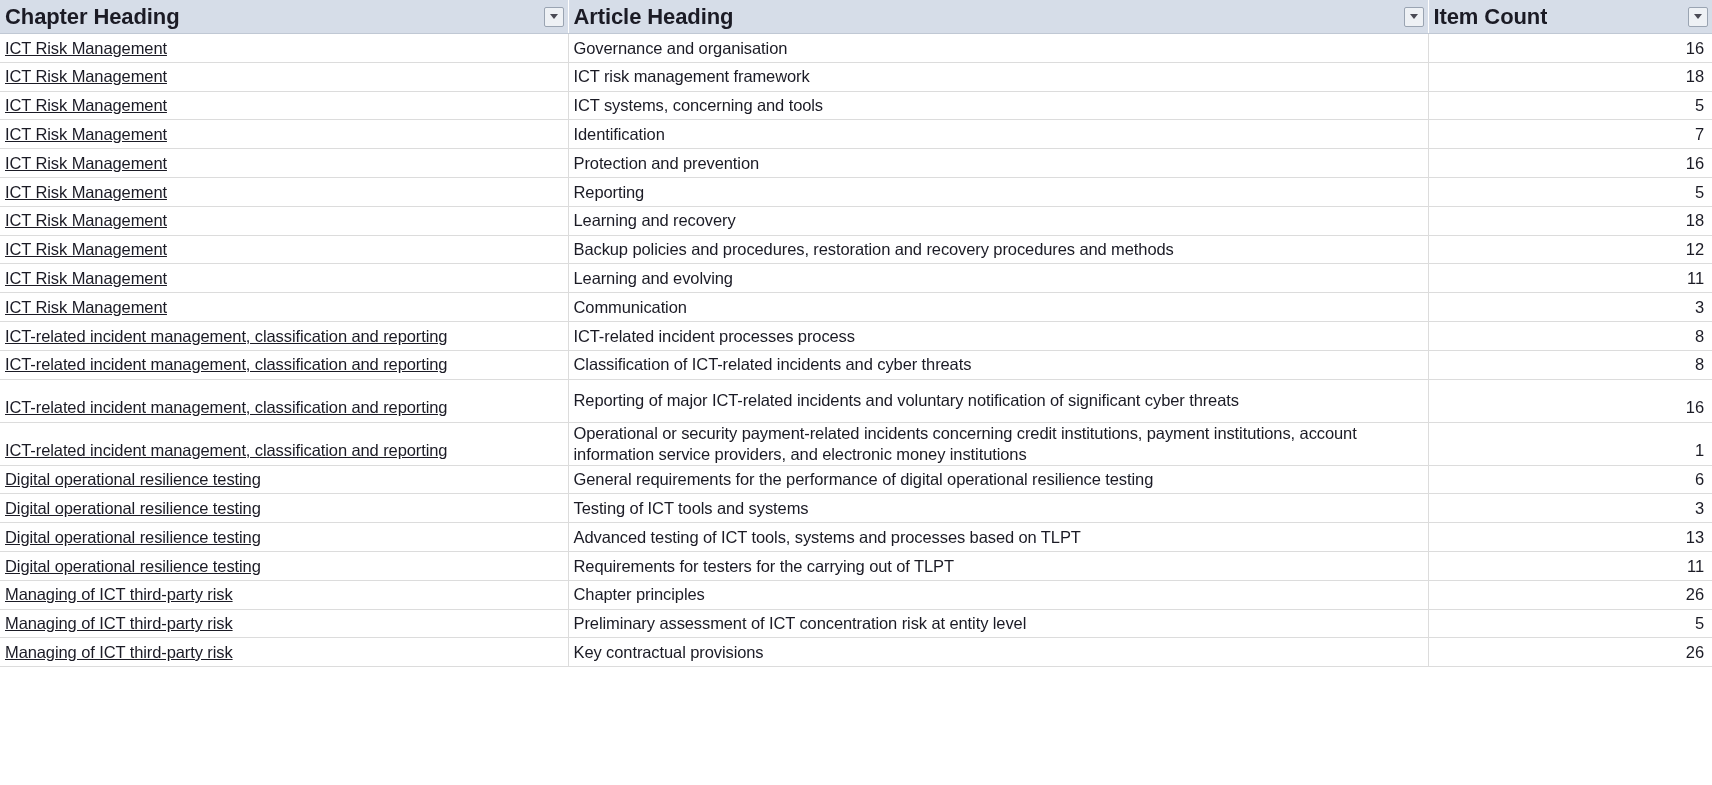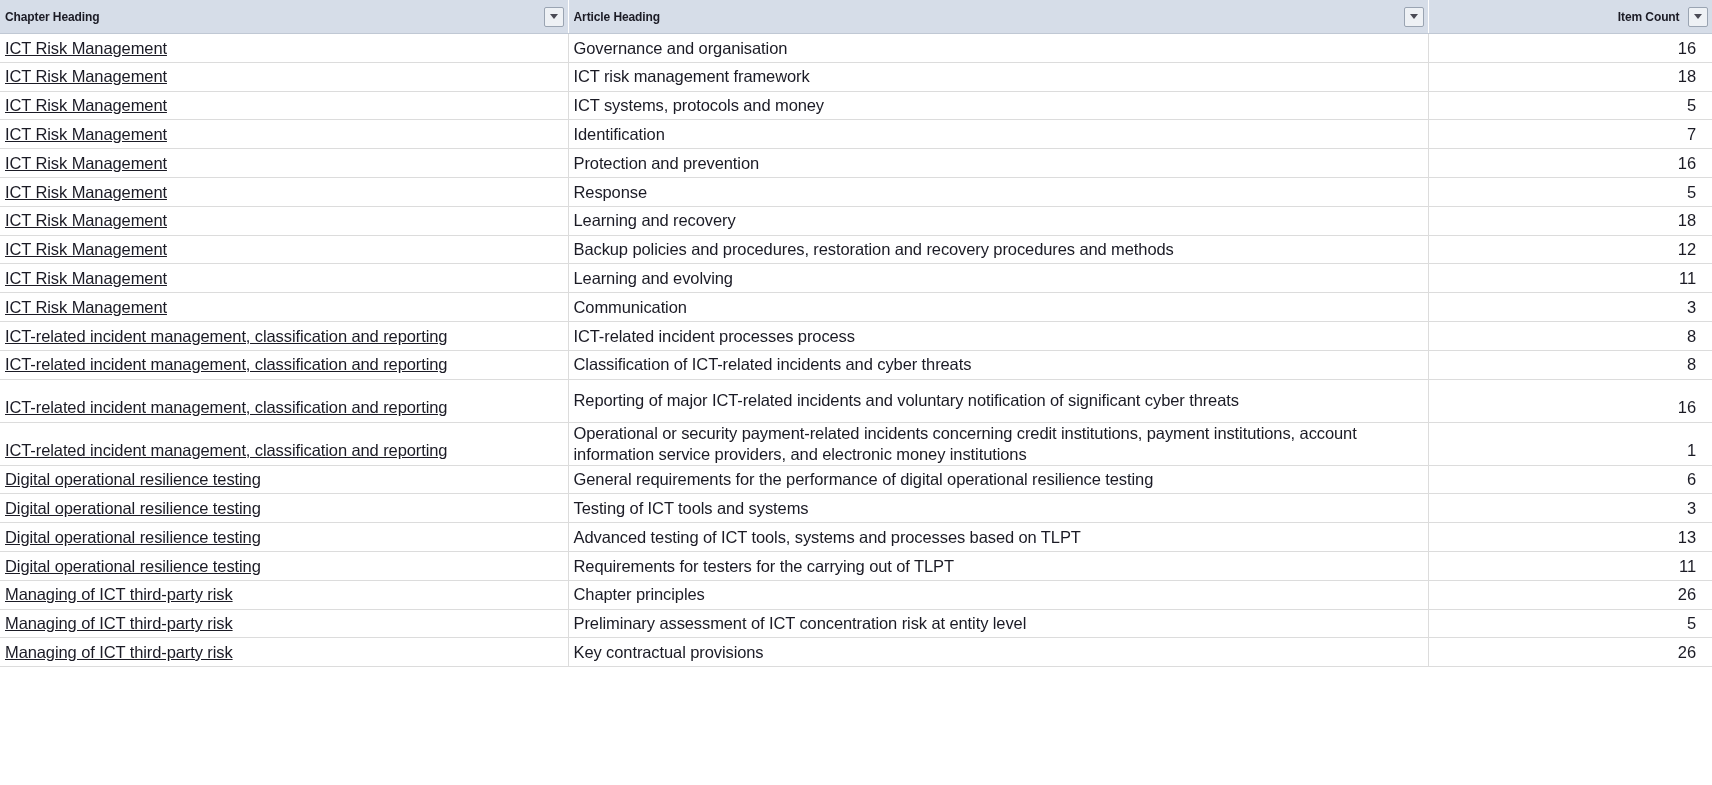--- a/index.html
+++ b/index.html
@@ -30,42 +30,42 @@
   thead tr { height: 33px; }
   th {
     background: #d6dde8;
     border: none;
     border-bottom: 1px solid #c0c8d4;
     border-right: 1px solid #ffffff;
     padding: 0;
     margin: 0;
     vertical-align: middle;
     font-weight: bold;
-    font-size: 12px;
+    font-size: 22px;
     color: #1b1b25;
     text-align: left;
     position: relative;
     white-space: nowrap;
     overflow: hidden;
   }
   th .hdr-wrap {
     display: flex;
     align-items: center;
     justify-content: space-between;
     height: 33px;
     padding-left: 5px;
     padding-right: 4px;
     box-sizing: border-box;
   }
   th .hdr-label {
     overflow: hidden;
     text-overflow: clip;
     letter-spacing: -0.1px;
   }
-  th.count .hdr-wrap { justify-content: flex-end; }
+  th.count .hdr-wrap { justify-content: space-between; }
   th.count .hdr-label { flex: 0 0 auto; margin-right: 8px; }
 
   .filter-btn {
     flex: 0 0 auto;
     width: 20px;
     height: 20px;
     background: #eef1f5;
     border: 1px solid #9aa4b2;
     border-radius: 2px;
     display: flex;
@@ -97,21 +97,21 @@
     line-height: 1.24;
     overflow: hidden;
     box-sizing: border-box;
     letter-spacing: -0.1px;
   }
   td.chapter { white-space: nowrap; text-decoration: underline; }
   td.article { white-space: normal; }
   td.count {
     text-align: right;
     border-right: none;
-    padding-right: 16px;
+    padding-right: 8px;
     white-space: nowrap;
   }
   tr.tall td.chapter { vertical-align: bottom; padding-bottom: 4px; }
   tr.tall td.count   { vertical-align: bottom; padding-bottom: 4px; }
   tr.tall td.article { vertical-align: middle; }
 </style>
 </head>
 <body>
 
 <table id="grid">
@@ -154,36 +154,36 @@
         <td class="article">Governance and organisation</td>
         <td class="count">16</td>
       </tr>
       <tr>
         <td class="chapter">ICT Risk Management</td>
         <td class="article">ICT risk management framework</td>
         <td class="count">18</td>
       </tr>
       <tr>
         <td class="chapter">ICT Risk Management</td>
-        <td class="article">ICT systems, protocols and money</td>
+        <td class="article">ICT systems, concerning and tools</td>
         <td class="count">5</td>
       </tr>
       <tr>
         <td class="chapter">ICT Risk Management</td>
         <td class="article">Identification</td>
         <td class="count">7</td>
       </tr>
       <tr>
         <td class="chapter">ICT Risk Management</td>
         <td class="article">Protection and prevention</td>
         <td class="count">16</td>
       </tr>
       <tr>
         <td class="chapter">ICT Risk Management</td>
-        <td class="article">Response</td>
+        <td class="article">Reporting</td>
         <td class="count">5</td>
       </tr>
       <tr>
         <td class="chapter">ICT Risk Management</td>
         <td class="article">Learning and recovery</td>
         <td class="count">18</td>
       </tr>
       <tr>
         <td class="chapter">ICT Risk Management</td>
         <td class="article">Backup policies and procedures, restoration and recovery procedures and methods</td>

